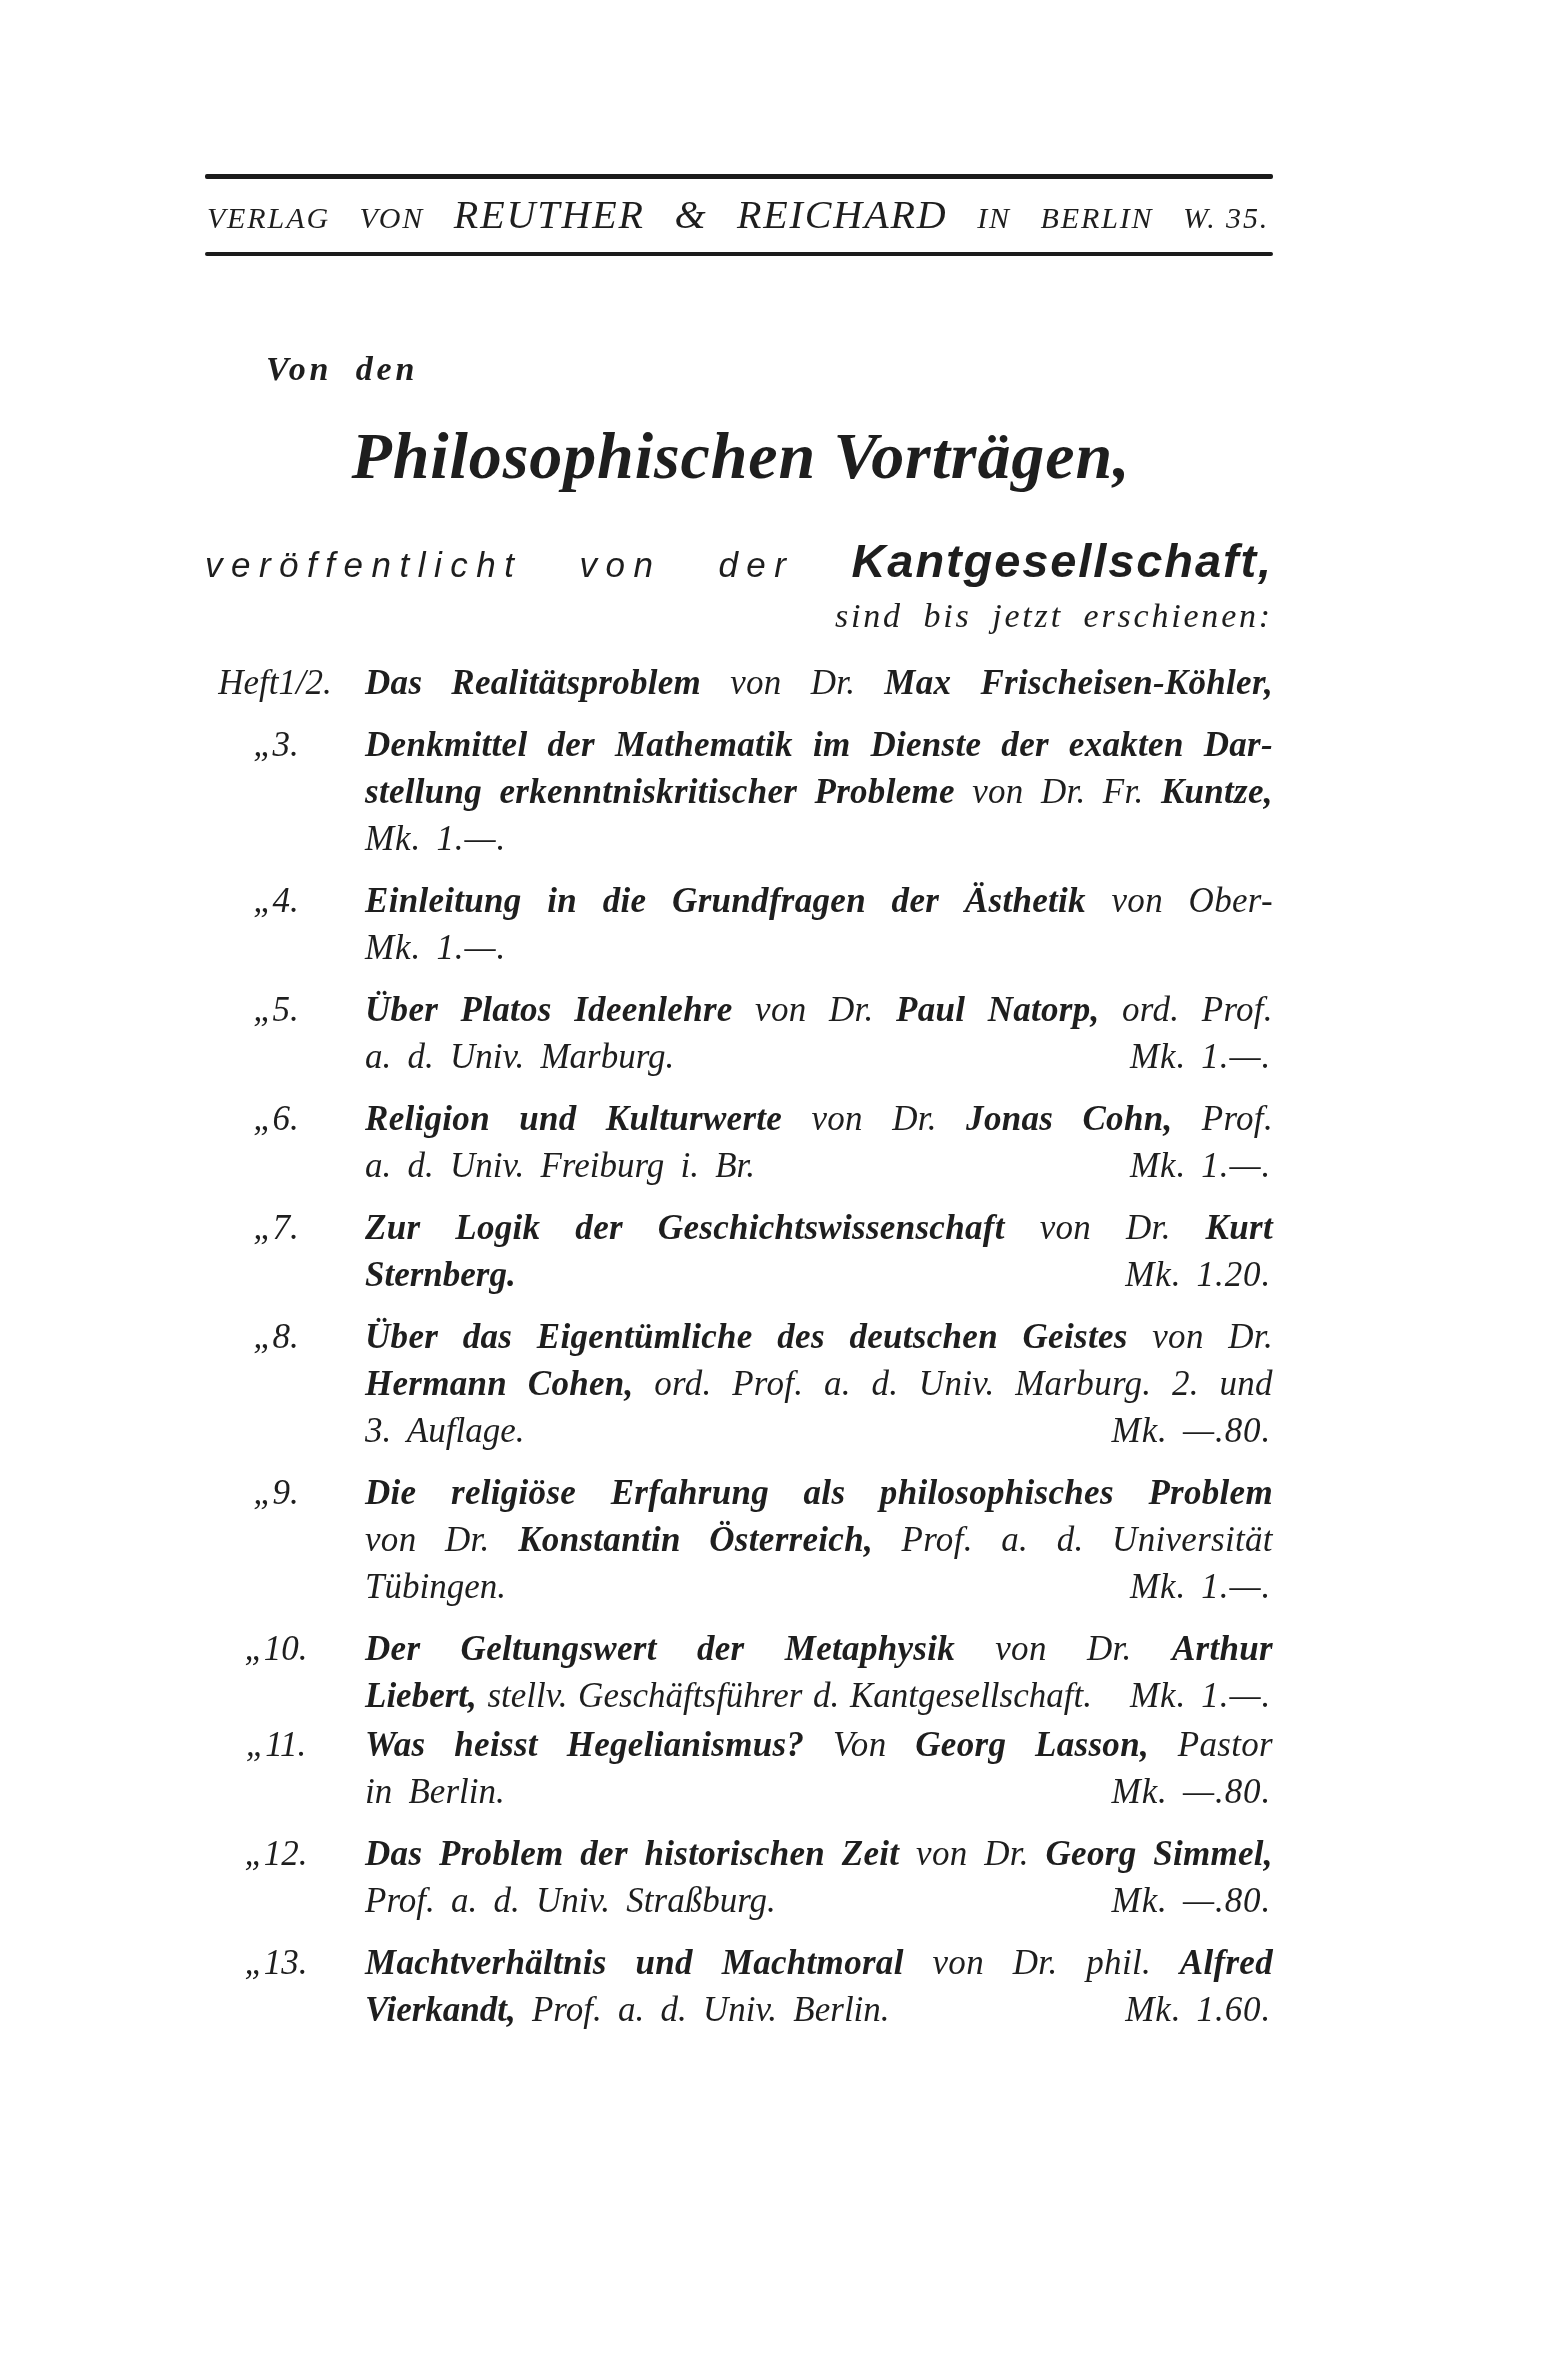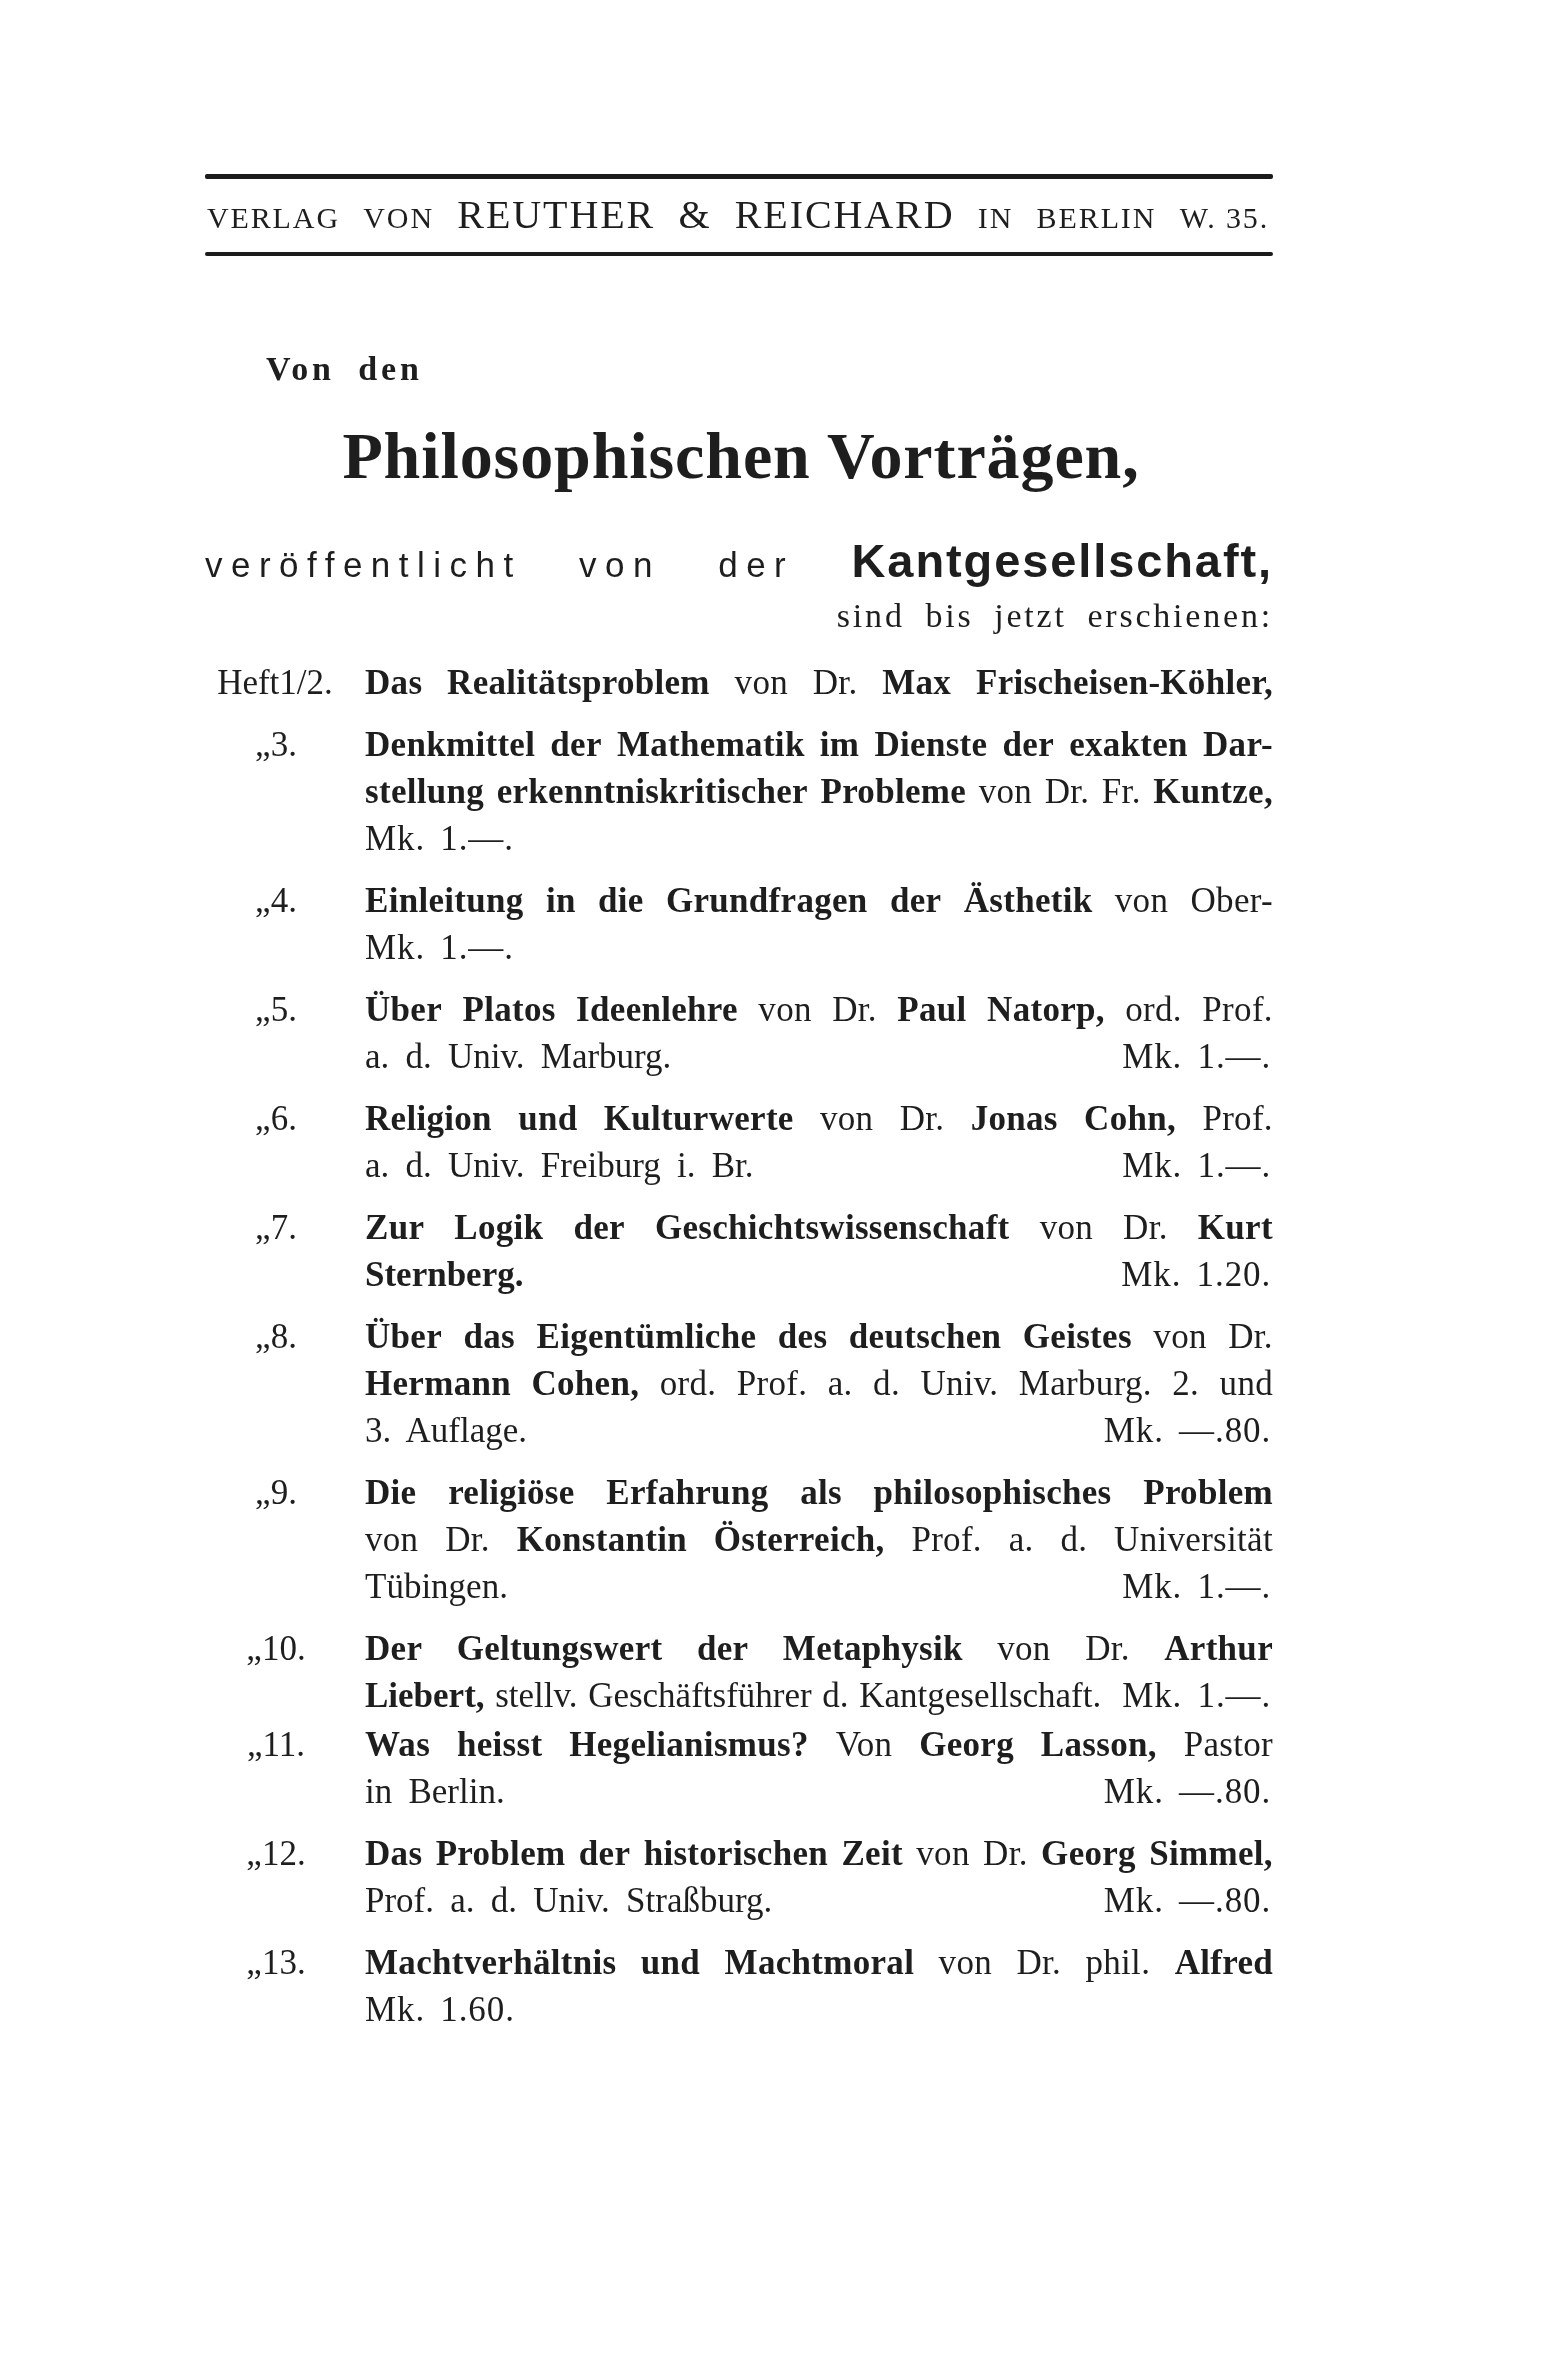--- a/index.html
+++ b/index.html
@@ -1,19 +1,20 @@
 <!DOCTYPE html>
 <html style="font-size:15px"><head>
 <meta charset="utf-8">
 <style>
   html,body{margin:0;padding:0;background:#ffffff;}
   .page{
     position:relative;width:1544px;height:2377px;background:#ffffff;
     color:#1e1e1e;font-family:"Liberation Serif","DejaVu Serif",serif;
     overflow:hidden;
+    font-style:italic;
   }
   
   .masthead{position:absolute;left:205px;top:174px;width:1068px;}
   .rule{height:4.7px;background:#1b1b1b;border-radius:1.9px;}
   .rule.bottom{height:3.8px;}
   .mast-line{
     display:flex;justify-content:space-between;align-items:baseline;
     padding:12.2px 3.8px 14px 1.9px;white-space:nowrap;
   }
   .mw{white-space:nowrap;letter-spacing:1.9px;}
@@ -417,20 +418,21 @@
               <span class="w b">Machtmoral</span>
               <span class="w">von</span>
               <span class="w">Dr.</span>
               <span class="w">phil.</span>
               <span class="w b">Alfred</span>
             </div>
           </div>
           <div class="row">
             <div class="indent"></div>
             <div class="txt pl">
+              <span class="left"><span class="b">Vierkandt,</span> <span class="r">Prof. a. d. Univ. Berlin.</span></span>
               <span class="price">Mk. 1.60.</span>
             </div>
           </div>
         </div>
       </div>
   </div>
 
 </div>
 
 

